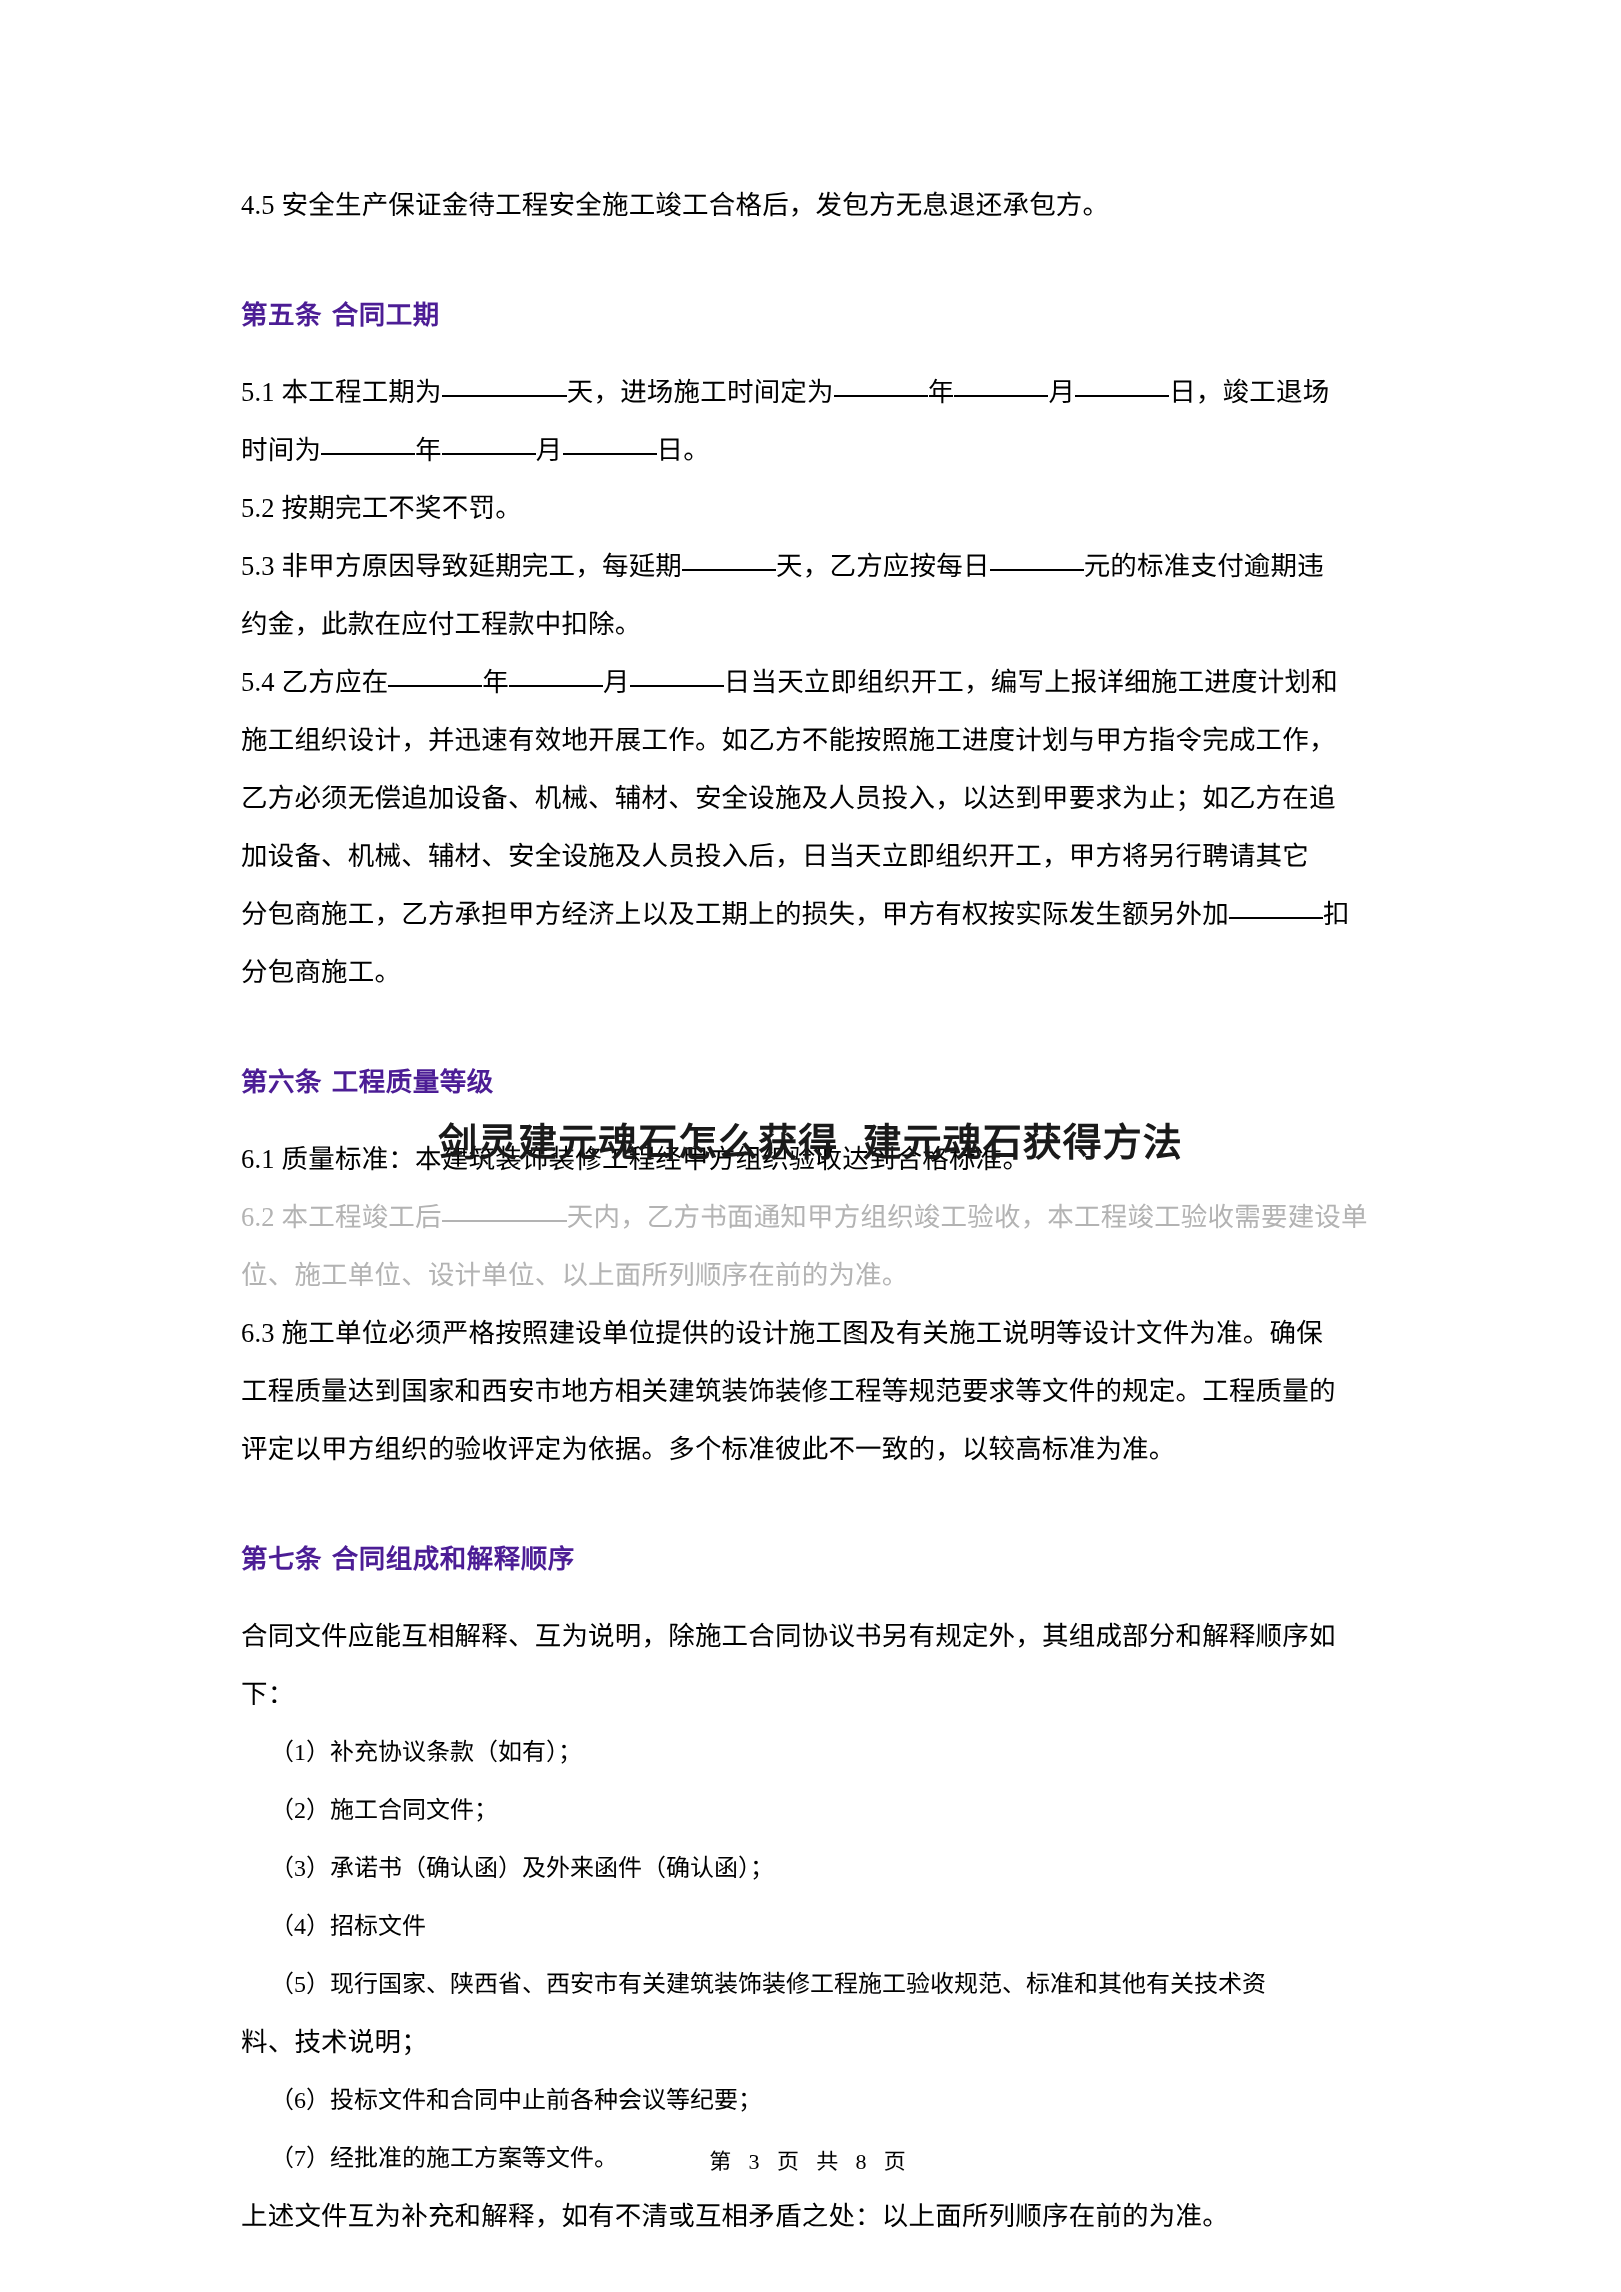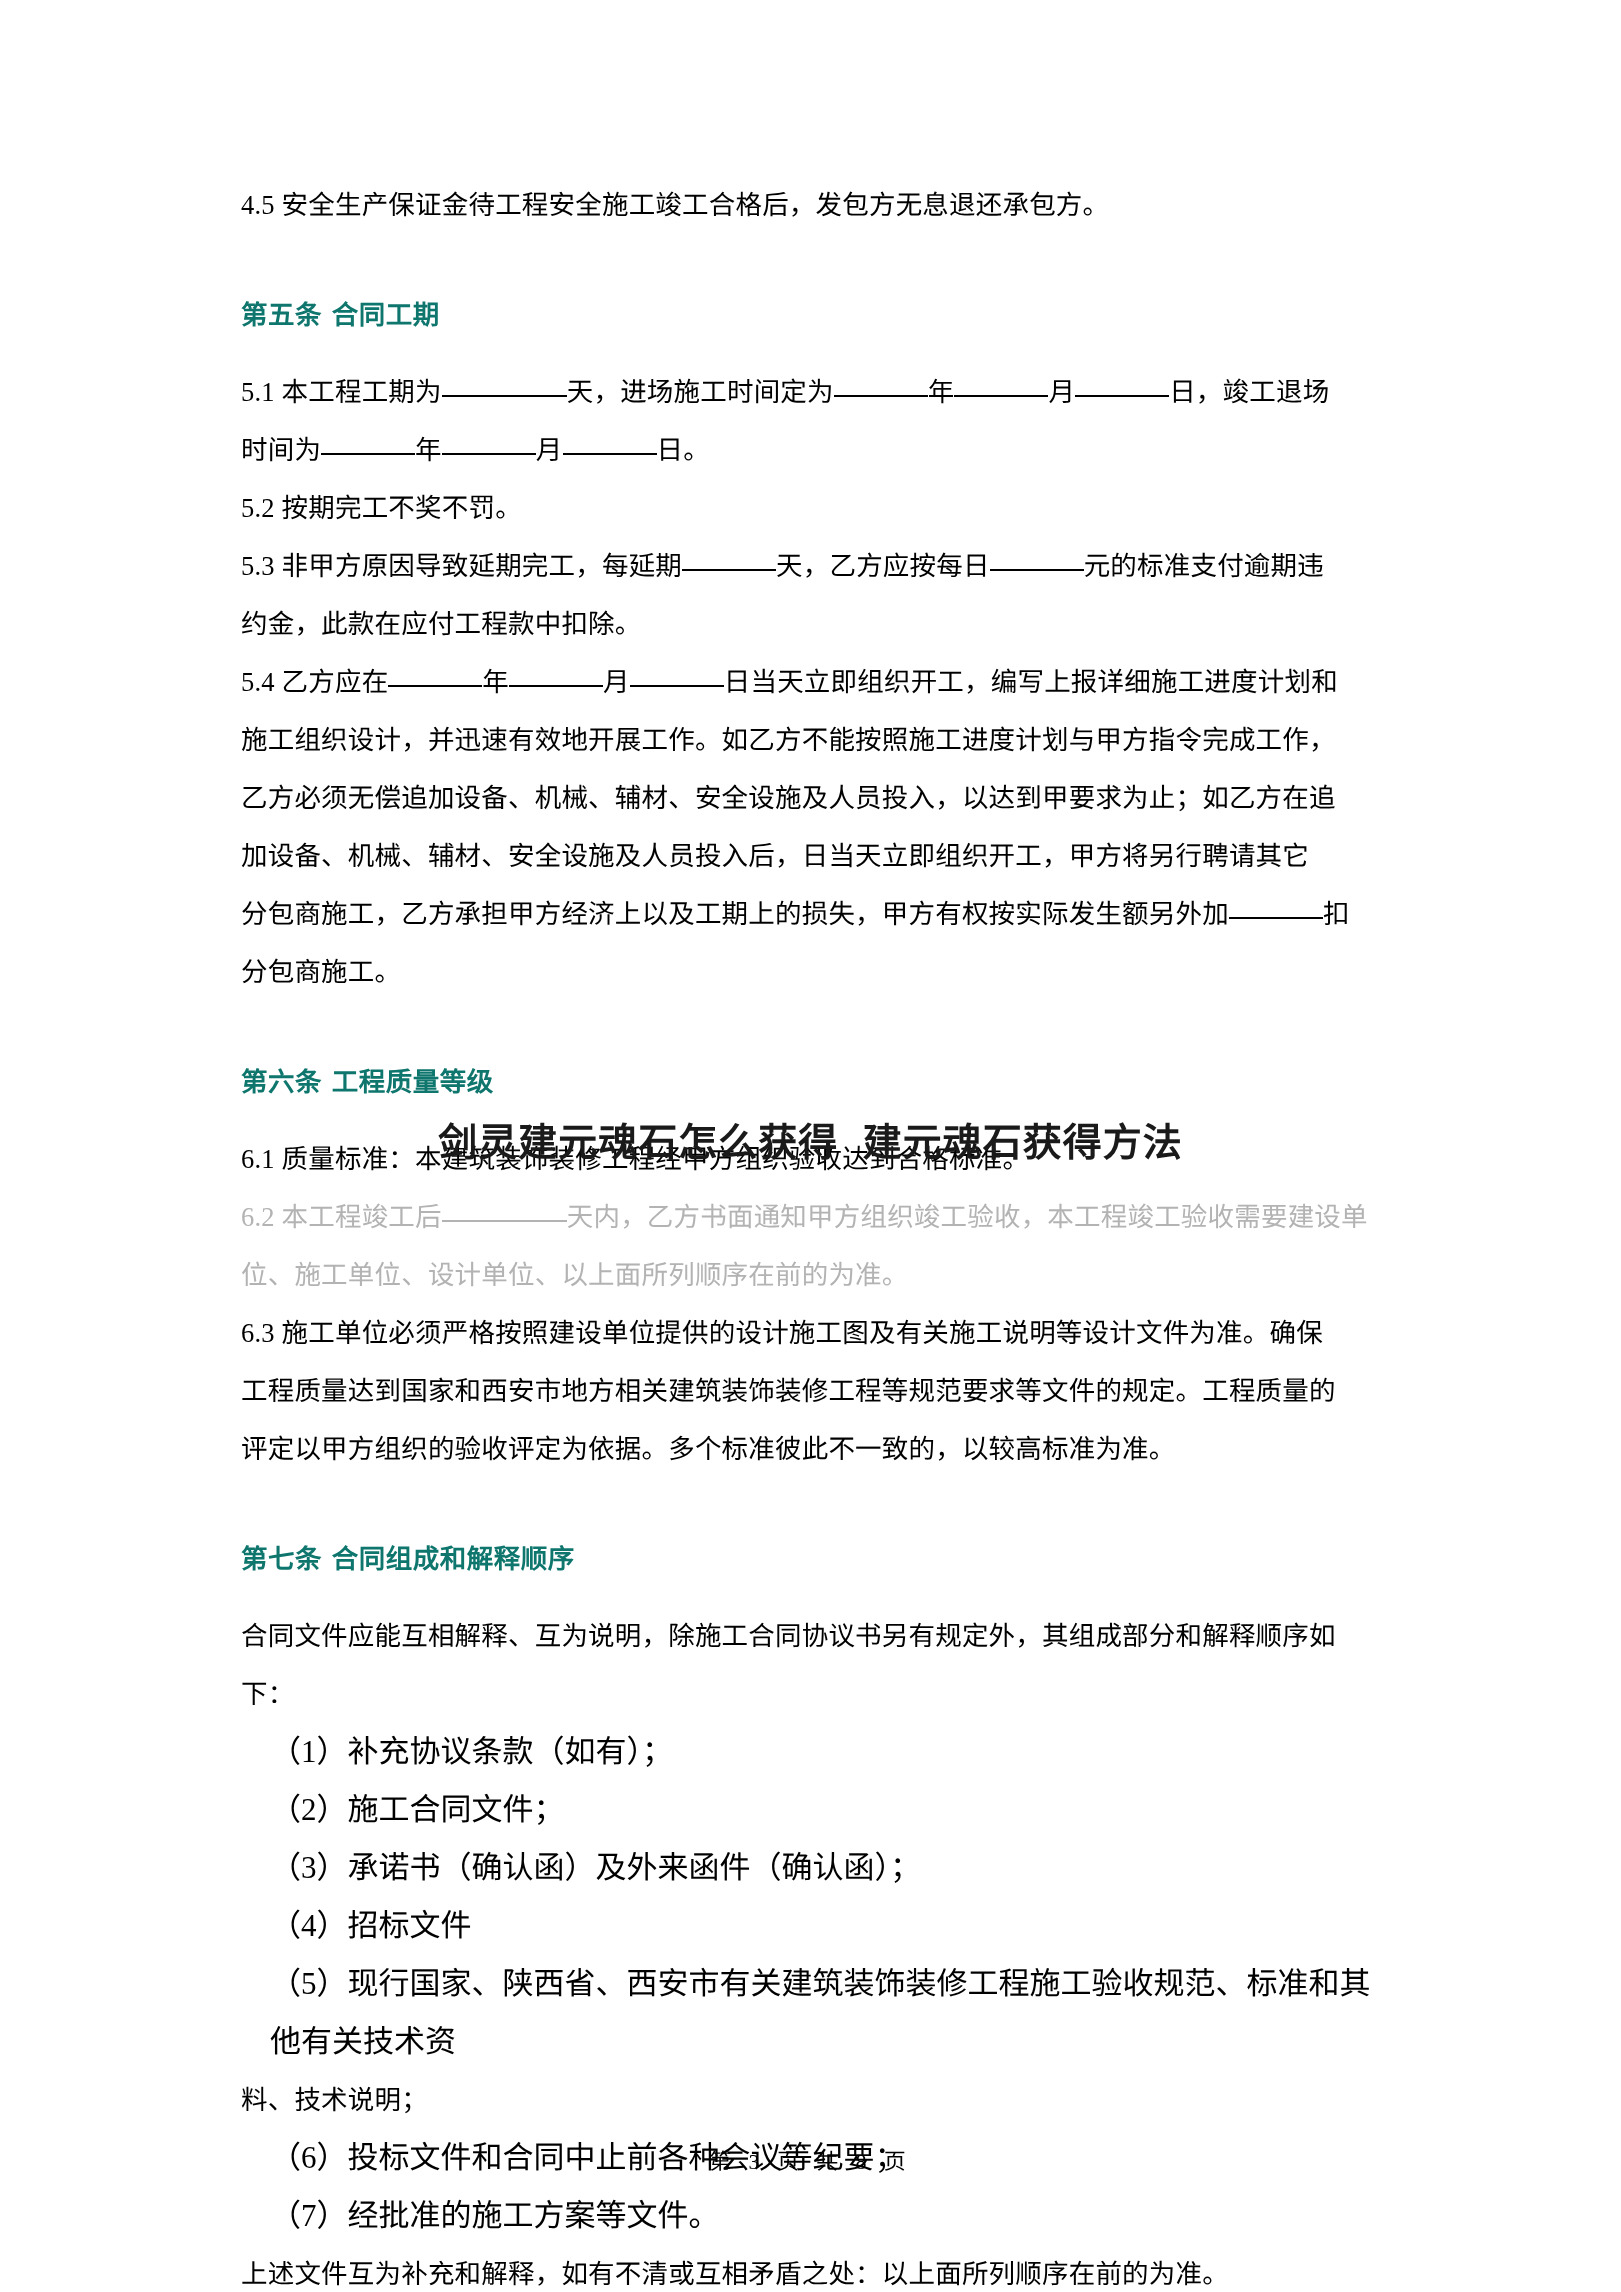--- a/index.html
+++ b/index.html
@@ -34,21 +34,21 @@
     text-align: justify;
     letter-spacing: 0.2px;
     margin: 0;
     white-space: pre-wrap;
   }
   .heading {
     font-family: "DejaVu Sans", "Liberation Sans", sans-serif;
     font-weight: bold;
     font-size: 26.5px;
     line-height: 39px;
-    color: #0f766e;
+    color: #4c1d95;
     margin: 0;
     letter-spacing: 0.5px;
   }
 
   
   .gap-xl { height: 61px; }
   .gap-m  { height: 29px; }
 
   
   .blank {
@@ -63,21 +63,21 @@
   
   .faded {
     color: #b3b3b3;
   }
   .faded .blank {
     border-bottom-color: #b3b3b3;
   }
 
   
   .list-item {
-    font-size: 31px;
+    font-size: 24px;
     line-height: 58px;
     color: #000;
     margin: 0;
     padding-left: 29px;
   }
 
   
   .overlay-banner {
     position: absolute;
     left: 0;

